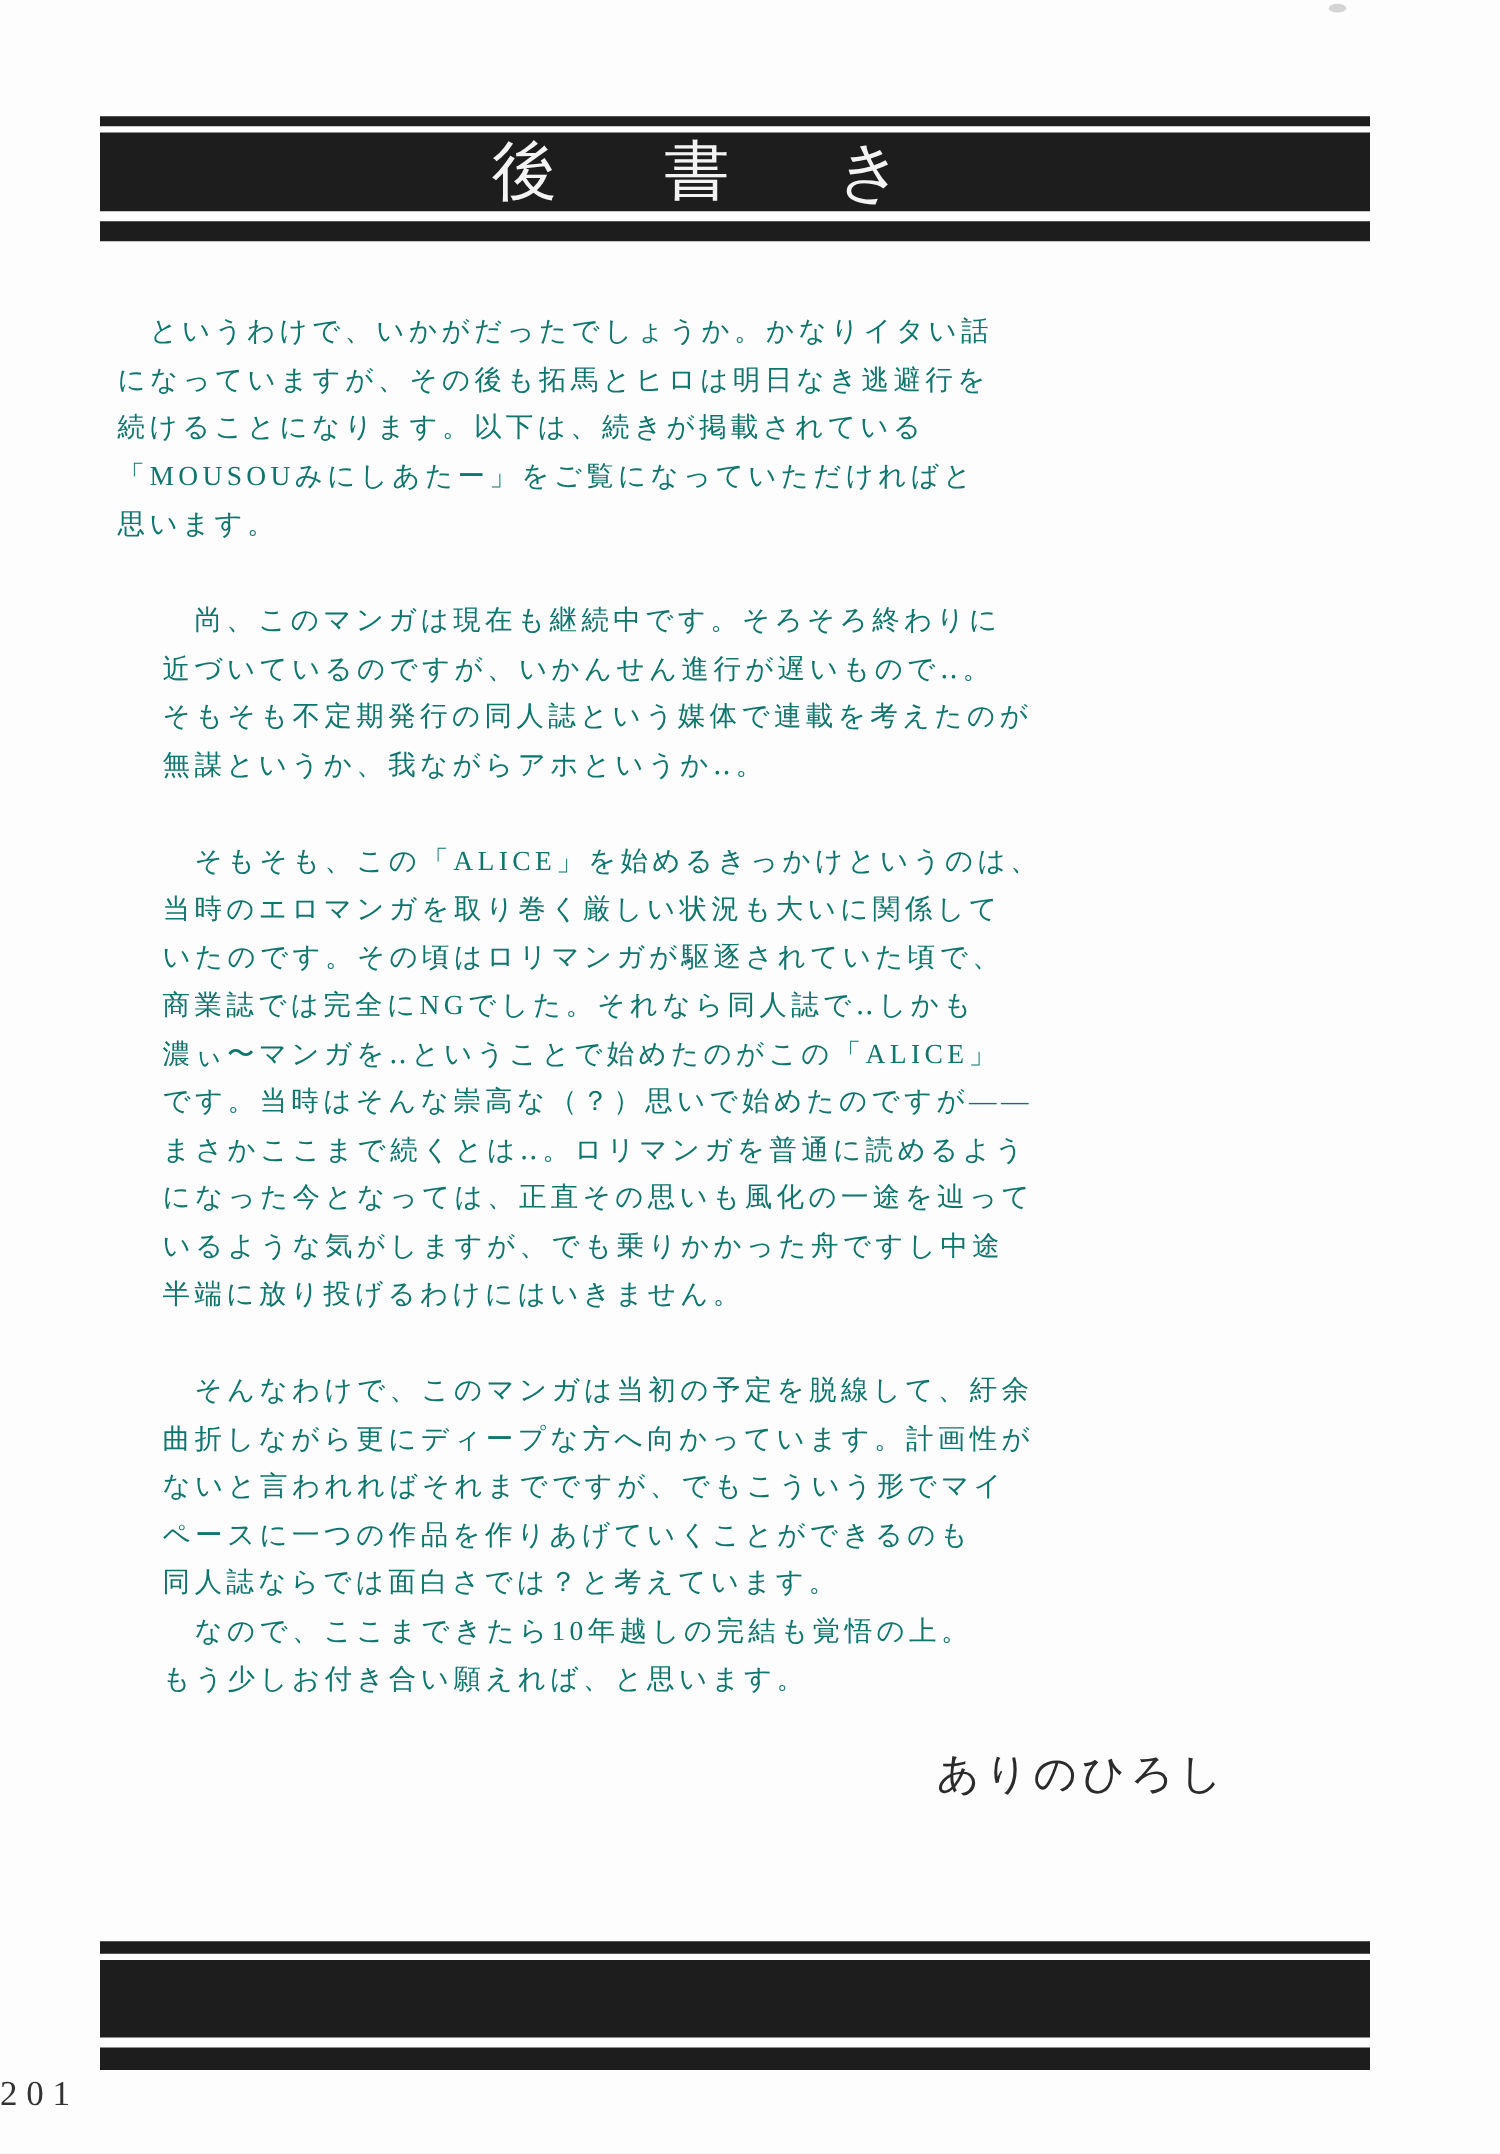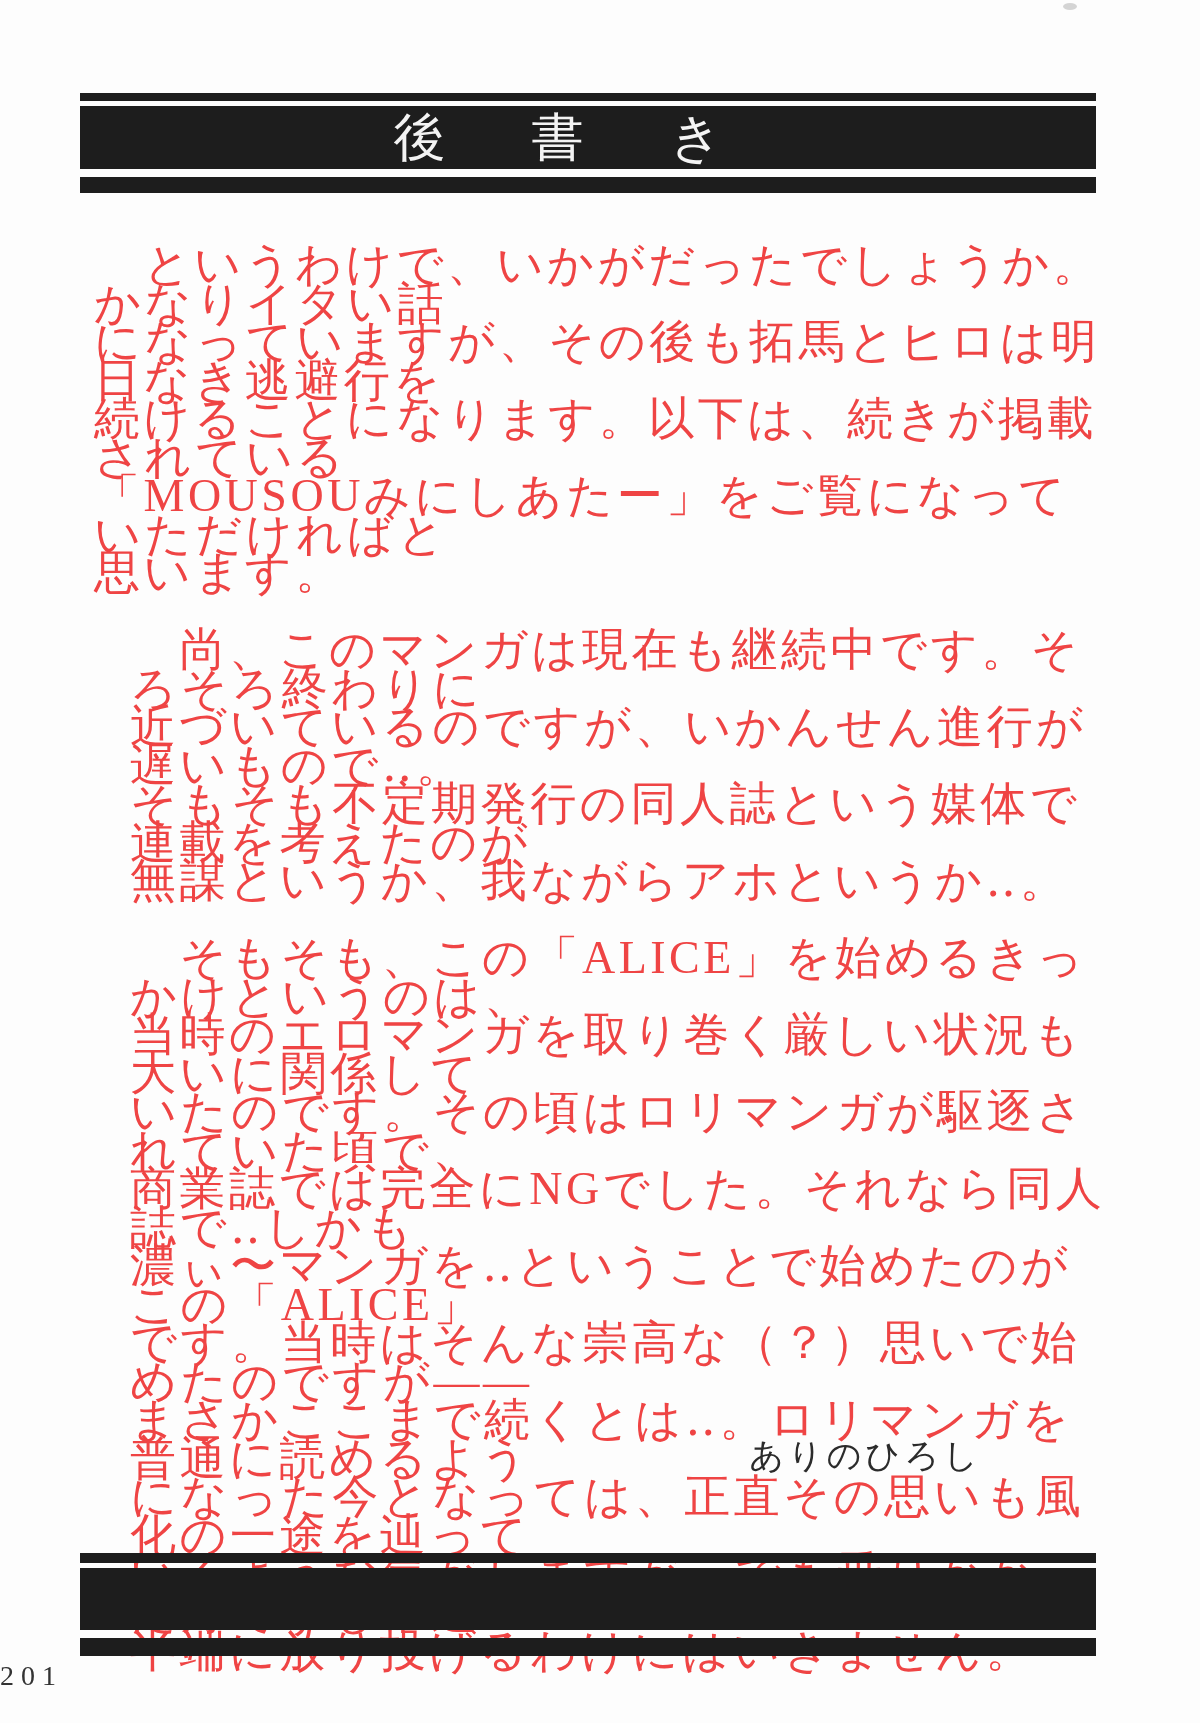--- a/index.html
+++ b/index.html
@@ -44,39 +44,39 @@
     line-height:1;
     font-weight:400;
   }
 
   
   .afterword-body{
     position:absolute;
     left:94px;
     top:246px;
     width:1016px;
-    font-size:46px;
+    font-size:22px;
     line-height:38.5px;
     letter-spacing:3.5px;
-    color:#ef4444;
+    color:#0f766e;
     text-align:left;
   }
   .afterword-body p{
     margin:0;
     white-space:pre-line;
   }
   .afterword-body p + p{
     margin-top:38.5px;
     margin-left:36px;
   }
 
   .author-signature{
     position:absolute;
     left:94px;
-    top:1433px;
+    top:1396px;
     width:1016px;
     box-sizing:border-box;
     padding-right:128px;
     text-align:right;
     font-size:34px;
     letter-spacing:4px;
     color:#2b2b2b;
   }
 
   .page-number{
@@ -130,20 +130,27 @@
     <p>　そもそも、この「ALICE」を始めるきっかけというのは、
 当時のエロマンガを取り巻く厳しい状況も大いに関係して
 いたのです。その頃はロリマンガが駆逐されていた頃で、
 商業誌では完全にNGでした。それなら同人誌で‥しかも
 濃ぃ〜マンガを‥ということで始めたのがこの「ALICE」
 です。当時はそんな崇高な（？）思いで始めたのですが――
 まさかここまで続くとは‥。ロリマンガを普通に読めるよう
 になった今となっては、正直その思いも風化の一途を辿って
 いるような気がしますが、でも乗りかかった舟ですし中途
 半端に放り投げるわけにはいきません。</p>
+    <p>　そんなわけで、このマンガは当初の予定を脱線して、紆余
+曲折しながら更にディープな方へ向かっています。計画性が
+ないと言われればそれまでですが、でもこういう形でマイ
+ペースに一つの作品を作りあげていくことができるのも
+同人誌ならでは面白さでは？と考えています。
+　なので、ここまできたら10年越しの完結も覚悟の上。
+もう少しお付き合い願えれば、と思います。</p>
   </main>
 
   <div class="author-signature">ありのひろし</div>
 
   <footer>
     <div class="bar ftr-rule-top"></div>
     <div class="bar ftr-thick-bar"></div>
     <div class="bar ftr-rule-bot"></div>
   </footer>
 

